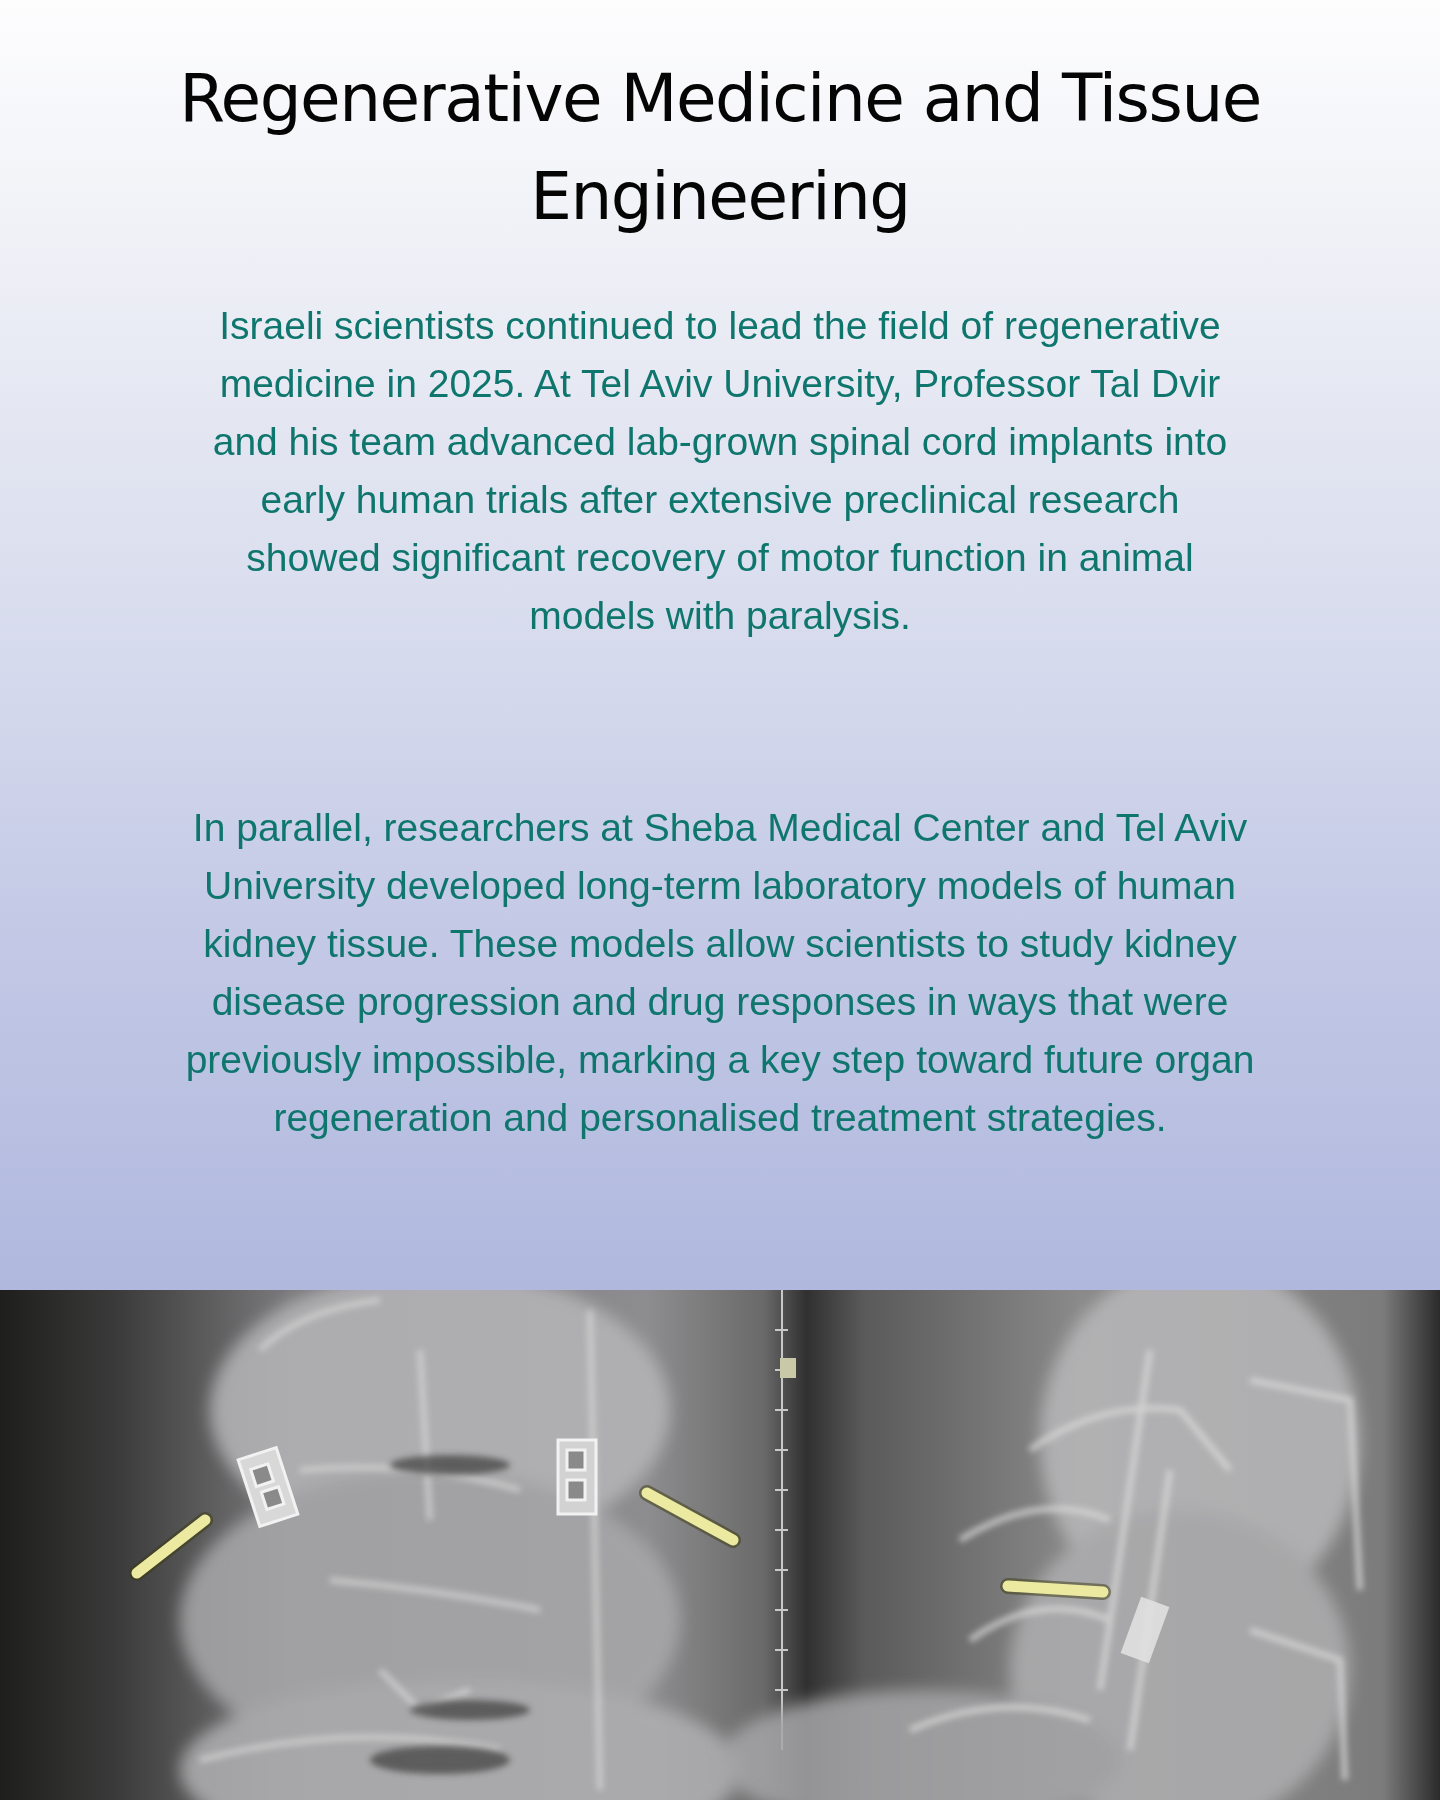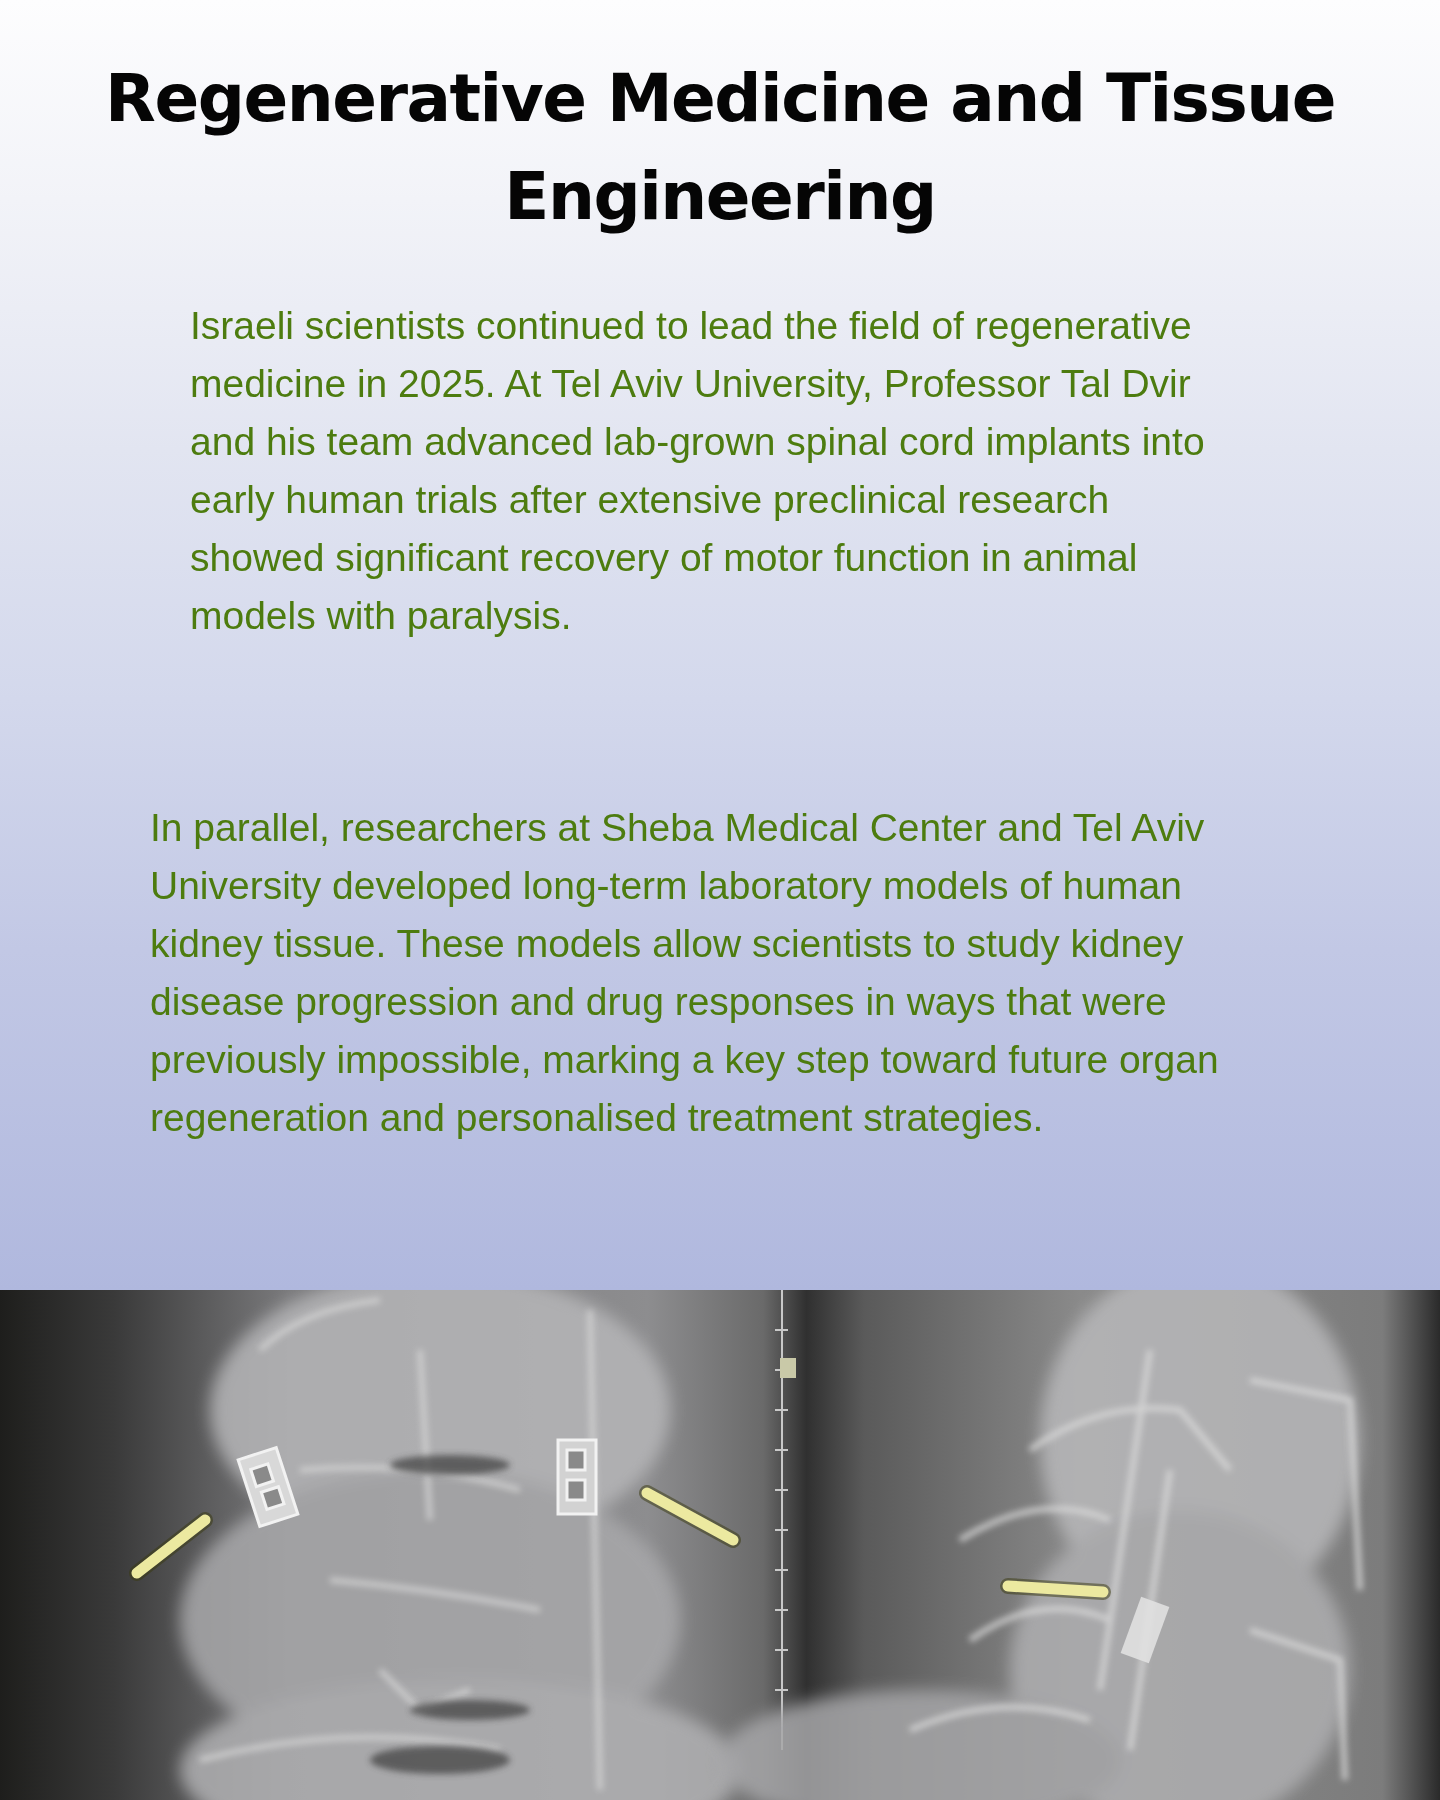--- a/index.html
+++ b/index.html
@@ -22,34 +22,35 @@
       color: #111111;
     }
     .page-title {
       position: absolute;
       top: 50px;
       left: 80px;
       width: 1280px;
       margin: 0;
       text-align: center;
       font-family: "DejaVu Sans", sans-serif;
-      font-weight: bold;
+      font-weight: normal;
       font-size: 66px;
       line-height: 98px;
       letter-spacing: -1.5px;
       color: #050505;
     }
     .body-text {
       position: absolute;
       left: 150px;
       width: 1140px;
+      text-align: center;
       font-family: "Liberation Sans", sans-serif;
       font-size: 39px;
       line-height: 58px;
-      color: #4d7c0f;
+      color: #0f766e;
       margin: 0;
     }
     .para-1 { top: 297px; padding: 0 40px; box-sizing: border-box; }
     .para-2 { top: 799px; }
 
     .xray {
       position: absolute;
       left: 0;
       top: 1290px;
       width: 1440px;

